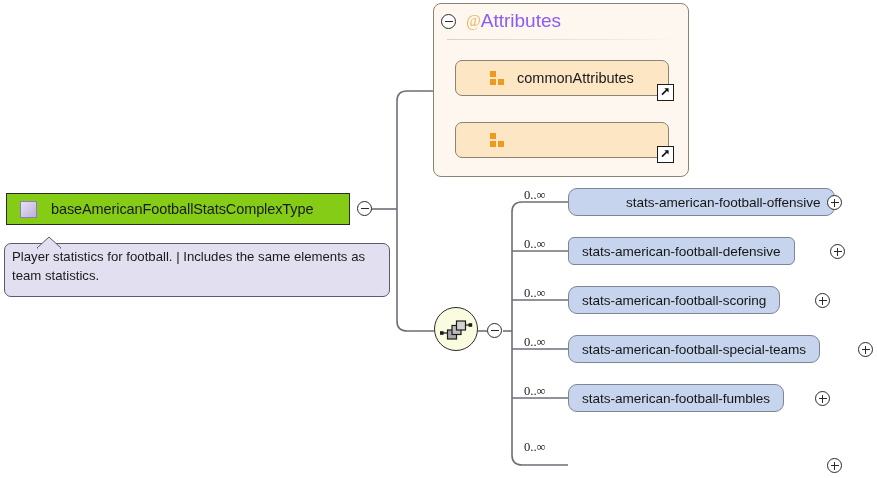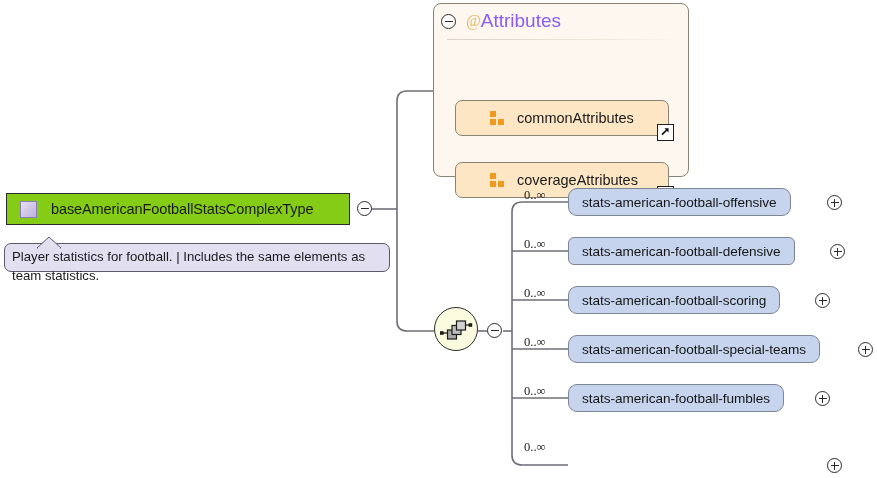--- a/index.html
+++ b/index.html
@@ -54,21 +54,21 @@
     font-size: 14.5px;
     color: #1a1a1a;
     white-space: nowrap;
     letter-spacing: -0.1px;
   }
 
   
   .doc-bubble {
     position: absolute;
     left: 4px; top: 243px;
-    width: 386px; height: 29px;
+    width: 386px; height: 54px;
     box-sizing: border-box;
     background: #e2dff0;
     border: 1px solid #5a5a6e;
     border-radius: 7px;
     z-index: 6;
   }
   .doc-text {
     position: absolute;
     left: 7px; top: 3px;
     width: 376px;
@@ -129,21 +129,20 @@
     position: absolute;
     left: 21px;
     width: 214px; height: 36px;
     box-sizing: border-box;
     background: #fde6c4;
     border: 1px solid #8a8476;
     border-radius: 7px;
     display: flex;
     align-items: center;
     z-index: 5;
-    margin-top: 40px;
   }
   .agroup.r1 { top: 56px; }
   .agroup.r2 { top: 118px; }
   .ag-icon {
     position: relative;
     width: 15px; height: 14px;
     margin-left: 34px;
     flex: 0 0 auto;
   }
   .ag-icon i {
@@ -312,21 +311,20 @@
         </svg>
       </span>
     </div>
 
     <div class="agroup r2">
       <span class="ag-icon">
         <i class="s1"></i>
           <i class="s2"></i>
           <i class="s3"></i>
       </span>
-      <span class="ag-label">coverageAttributes</span>
       <span class="ext-badge">
         <svg viewBox="0 0 17 17" width="15" height="15" xmlns="http://www.w3.org/2000/svg">
           <path d="M 4.5 11 L 11 4.5" stroke="#111" stroke-width="1.9" fill="none"></path>
           <path d="M 7.2 3.6 L 12 3.6 L 12 8.4 Z" fill="#111"></path>
         </svg>
       </span>
     </div>
 
   </div>
 
@@ -340,21 +338,21 @@
       <rect x="34.6" y="16.2" width="3.6" height="3.6" fill="#1c1c1c"></rect>
 
       <rect x="13.5" y="23" width="9" height="9" fill="#a8a8a8" stroke="#1c1c1c" stroke-width="1.2"></rect>
       <rect x="18" y="18.5" width="9" height="9" fill="#bdbdbd" stroke="#1c1c1c" stroke-width="1.2"></rect>
       <rect x="22.5" y="14" width="9" height="9" fill="#d2d2d2" stroke="#1c1c1c" stroke-width="1.2"></rect>
     </svg>
   </div>
   <span class="toggle abs" style="left:487px; top:323px;"></span>
 
   <span class="occurs" style="left:524px; top:188px;">0..∞</span>
-  <div class="el-box" style="left:568px; top:188px;">
+  <div class="el-box" style="left:568px; top:188px;padding-left:44px;">
     <span class="el-label">stats-american-football-offensive</span>
   </div>
   <span class="toggle plus abs" style="left:827px; top:195px;"></span>
 
   <span class="occurs" style="left:524px; top:237px;">0..∞</span>
   <div class="el-box" style="left:568px; top:237px;border-radius:6px;">
     <span class="el-label">stats-american-football-defensive</span>
   </div>
   <span class="toggle plus abs" style="left:830px; top:244px;"></span>
 

